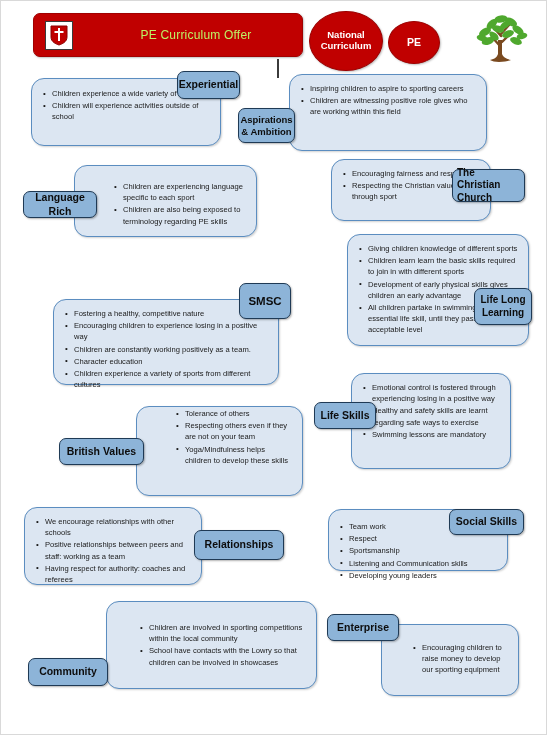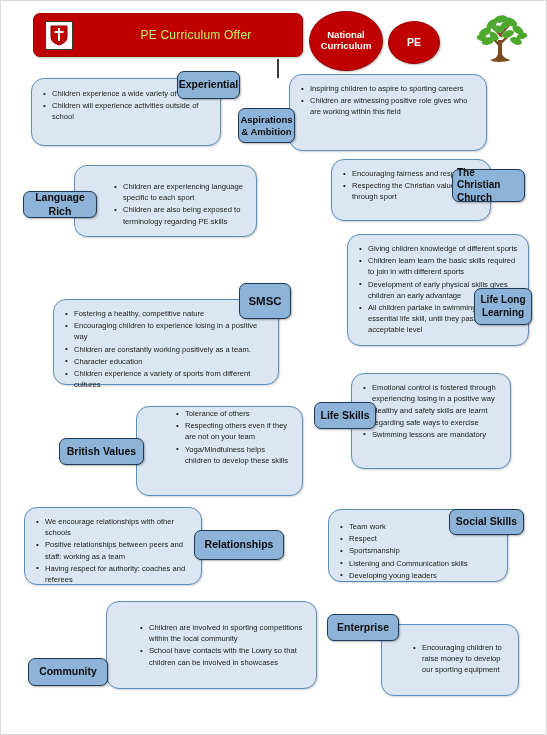--- a/index.html
+++ b/index.html
@@ -248,21 +248,21 @@
 
   <div class="content-box" style="left:23px; top:506px; width:178px; height:78px; padding-top:8px;">
     <ul>
       <li>We encourage relationships with other schools</li>
       <li>Positive relationships between peers and staff: working as a team</li>
       <li>Having respect for authority: coaches and referees</li>
     </ul>
   </div>
   <div class="label-box" style="left:193px; top:529px; width:90px; height:30px;">Relationships</div>
 
-  <div class="content-box" style="left:327px; top:508px; width:180px; height:73px; padding-top:11px;">
+  <div class="content-box" style="left:327px; top:508px; width:180px; height:62px; padding-top:11px;">
     <ul>
       <li>Team work</li>
       <li>Respect</li>
       <li>Sportsmanship</li>
       <li>Listening and Communication skills</li>
       <li>Developing young leaders</li>
     </ul>
   </div>
   <div class="label-box" style="left:448px; top:508px; width:75px; height:26px;">Social Skills</div>
 

